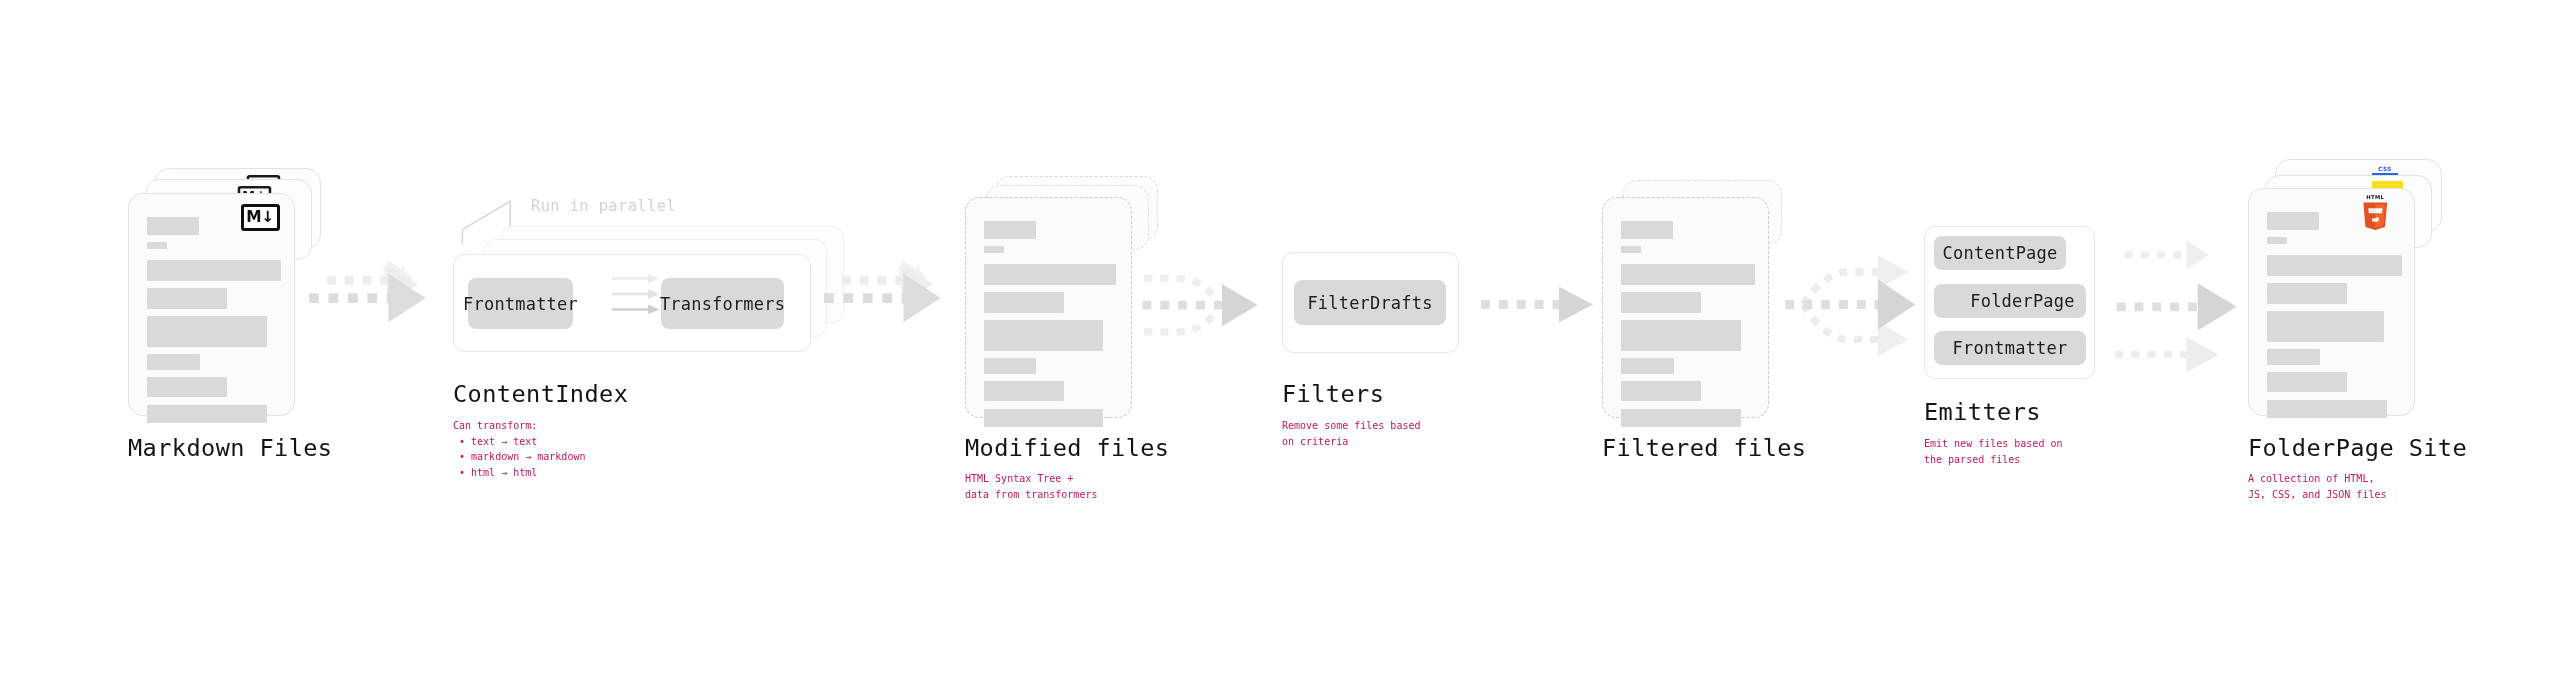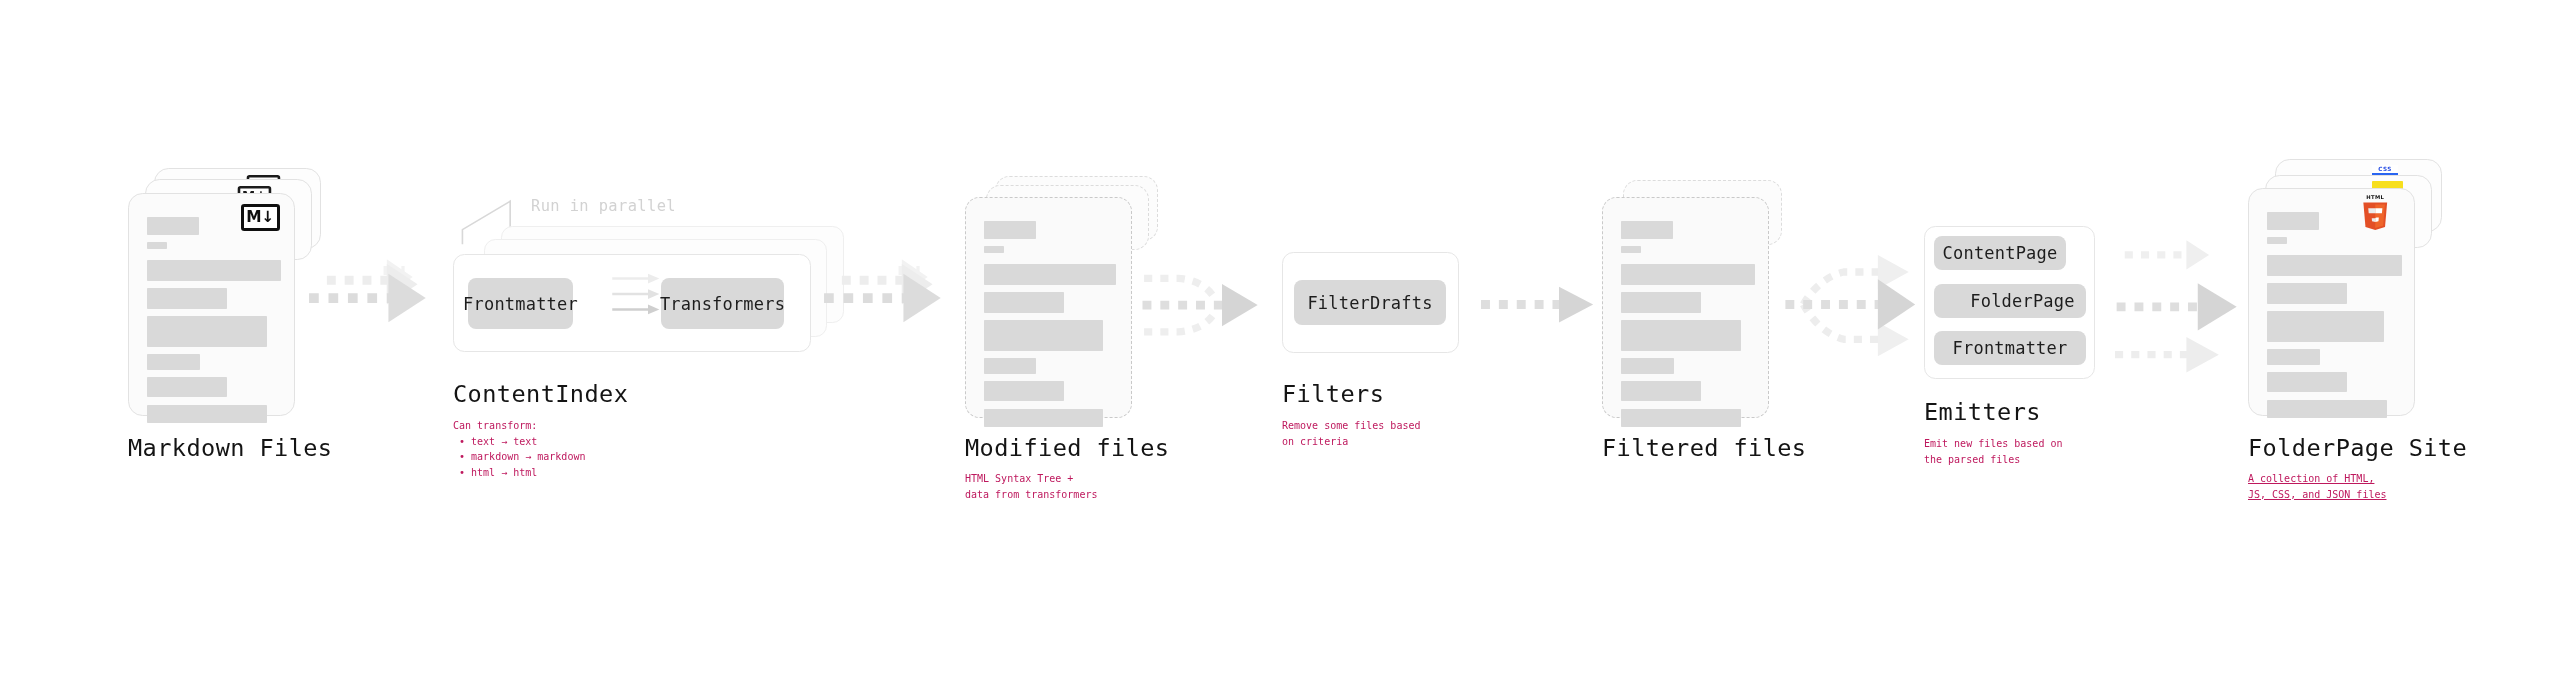--- a/index.html
+++ b/index.html
@@ -322,18 +322,18 @@
       <text x="24" y="8" text-anchor="middle" font-size="8" font-weight="bold" font-family="DejaVu Sans, sans-serif" fill="#111111" letter-spacing="0.5">HTML</text>
       <path d="M6 13 L42 13 L38.8 50 L24 54.5 L9.2 50 Z" fill="#e34f26"></path>
       <path d="M24 16 L24 51.6 L36 48 L38.6 16 Z" fill="#ef652a"></path>
       <path d="M24 21.5 H13.4 l0.7 7.8 H24 v-7.8 z M24 36.8 h-5.3 l0.4 4.3 4.9 1.3 v-5.6 z" fill="#ebebeb"></path>
       <path d="M24 21.5 v7.8 h10.1 l0.7-7.8 H24 z M24 36.8 v5.6 l4.9-1.3 0.5-5.4 h-3.4 l-2 0.5 v0.6 z" fill="#ffffff"></path>
       <path d="M13.8 32.5 h3.6 l0.25 2.9 h11.9 l-0.4 4.2 h-3.1 l0.2-2.2 h-8.7 l-0.45-4.9 z
                M33.1 32.5 h-3.5 l-0.1 1.2 h3.5 l0.1-1.2 z" fill="#ffffff" opacity="0"></path>
     </svg>
 
     <div class="title" style="left:2248px;top:434px;">FolderPage Site</div>
-    <div class="desc" style="left:2248px;top:471px;text-decoration:underline;">A collection of HTML,
+    <div class="desc" style="left:2248px;top:471px;">A collection of HTML,
 JS, CSS, and JSON files</div>
   </div>
 
 </div>
 
 
 </body></html>

